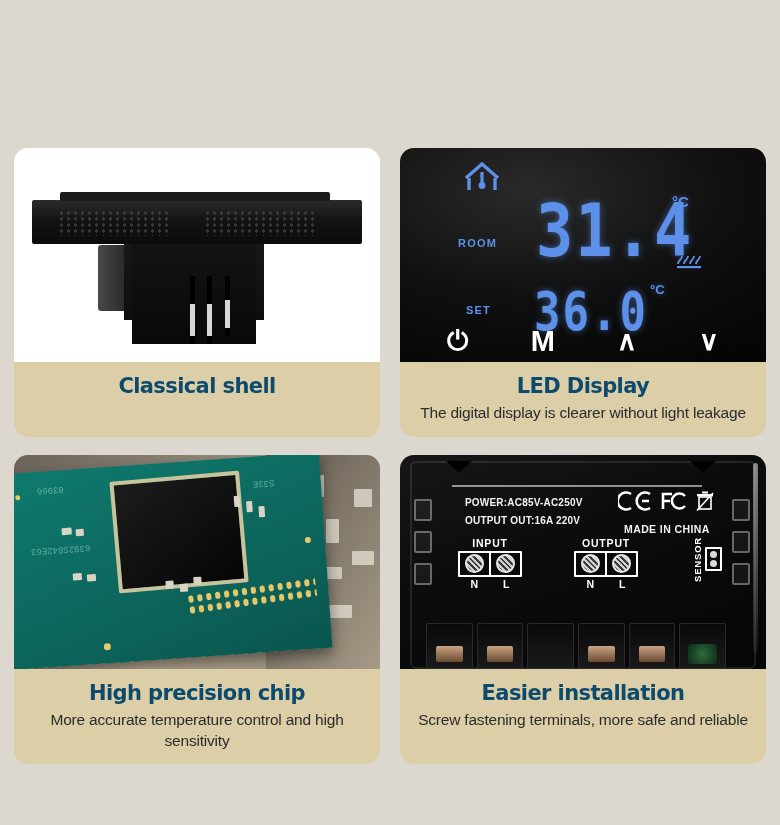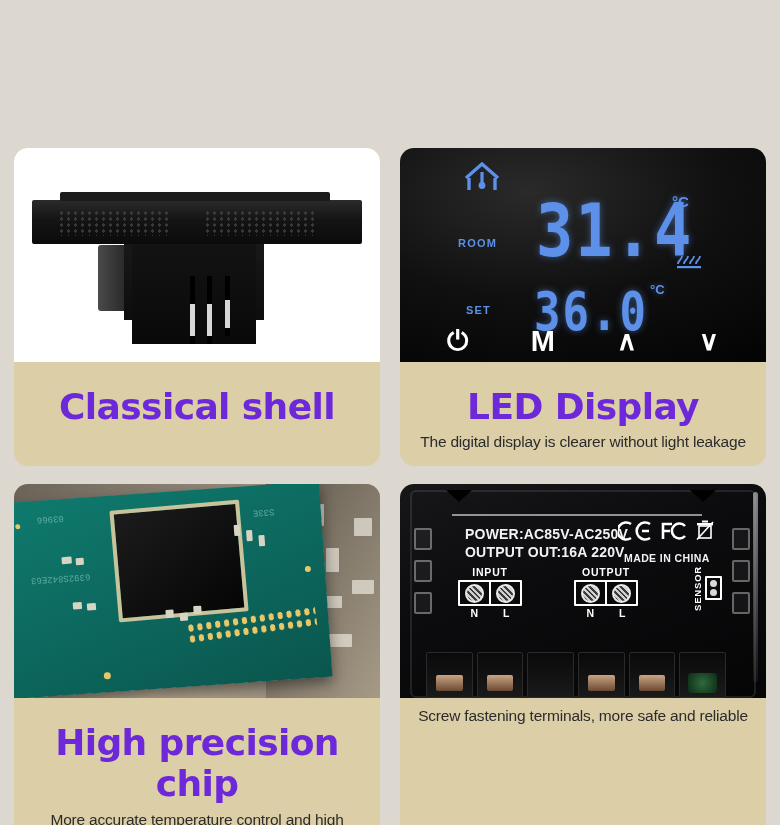--- a/index.html
+++ b/index.html
@@ -33,22 +33,22 @@
     column-gap:20px;row-gap:18px;
   }
   .card{
     border-radius:14px;overflow:hidden;
     background:#dccfa8;
     display:flex;flex-direction:column;
   }
   .media{height:214px;position:relative;overflow:hidden;}
   .caption{padding:8px 8px 13px 8px;text-align:center;}
   .cap-title{
-    font-size:36px;font-weight:bold;color:#6d28d9;
-    letter-spacing:-0.6px;line-height:1.15;margin:16px 0 5px 0;
+    font-size:21px;font-weight:bold;color:#0c4a6e;
+    letter-spacing:-0.6px;line-height:1.15;margin:4px 0 5px 0;
     font-family:"DejaVu Sans","Liberation Sans",sans-serif;
   }
   .cap-desc{
     font-size:15.5px;color:#2b2b2b;line-height:1.33;margin:0;
     letter-spacing:-0.2px;
   }
 
   
   .media-shell{background:#ffffff;}
   .shell-wrap{position:absolute;left:0;top:0;width:100%;height:100%;}
@@ -177,21 +177,21 @@
   .corner-notch{
     position:absolute;width:26px;height:12px;background:#000;
     clip-path:polygon(0 0,100% 0,50% 100%);
   }
   .side-tab{
     position:absolute;width:14px;height:18px;
     border:2px solid rgba(255,255,255,.35);border-radius:2px;
     background:rgba(255,255,255,.05);
   }
   .spec{
-    position:absolute;color:#f2f2f2;font-size:14px;font-weight:bold;
+    position:absolute;color:#f2f2f2;font-size:10px;font-weight:bold;
     letter-spacing:.2px;white-space:nowrap;
     font-family:"Liberation Sans",sans-serif;
     padding-left:9px;
   }
   .spec1{left:56px;top:42px;}
   .spec2{left:56px;top:60px;}
   .marks{position:absolute;left:218px;top:36px;display:flex;gap:9px;align-items:center;}
   .made{
     position:absolute;left:224px;top:68px;color:#f2f2f2;font-size:10.5px;
     font-weight:bold;letter-spacing:.4px;text-align:center;
@@ -438,18 +438,19 @@
         <div class="screwrow">
           <span class="screwslot lit"></span>
           <span class="screwslot lit"></span>
           <span class="screwslot"></span>
           <span class="screwslot lit"></span>
           <span class="screwslot lit"></span>
           <span class="screwslot grn"></span>
         </div>
       </div>
       <div class="caption">
+        <p class="cap-title">Easier installation</p>
         <p class="cap-desc">Screw fastening terminals, more safe and reliable</p>
       </div>
     </div>
 
   </div>
 </div>
 
 </body></html>

